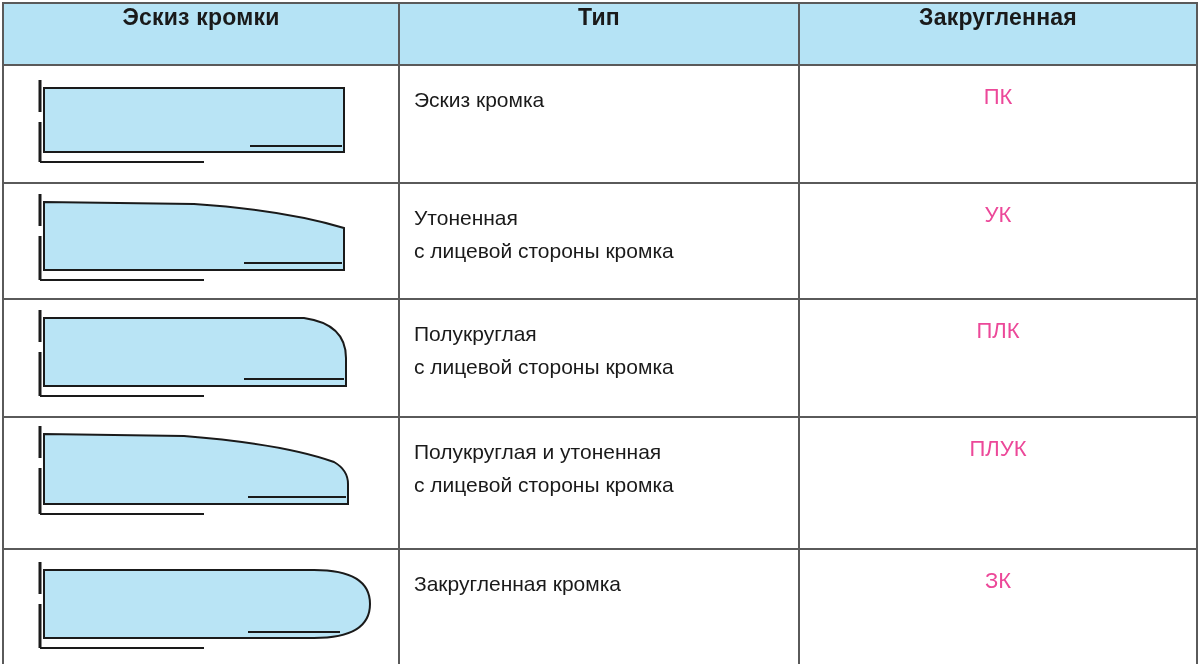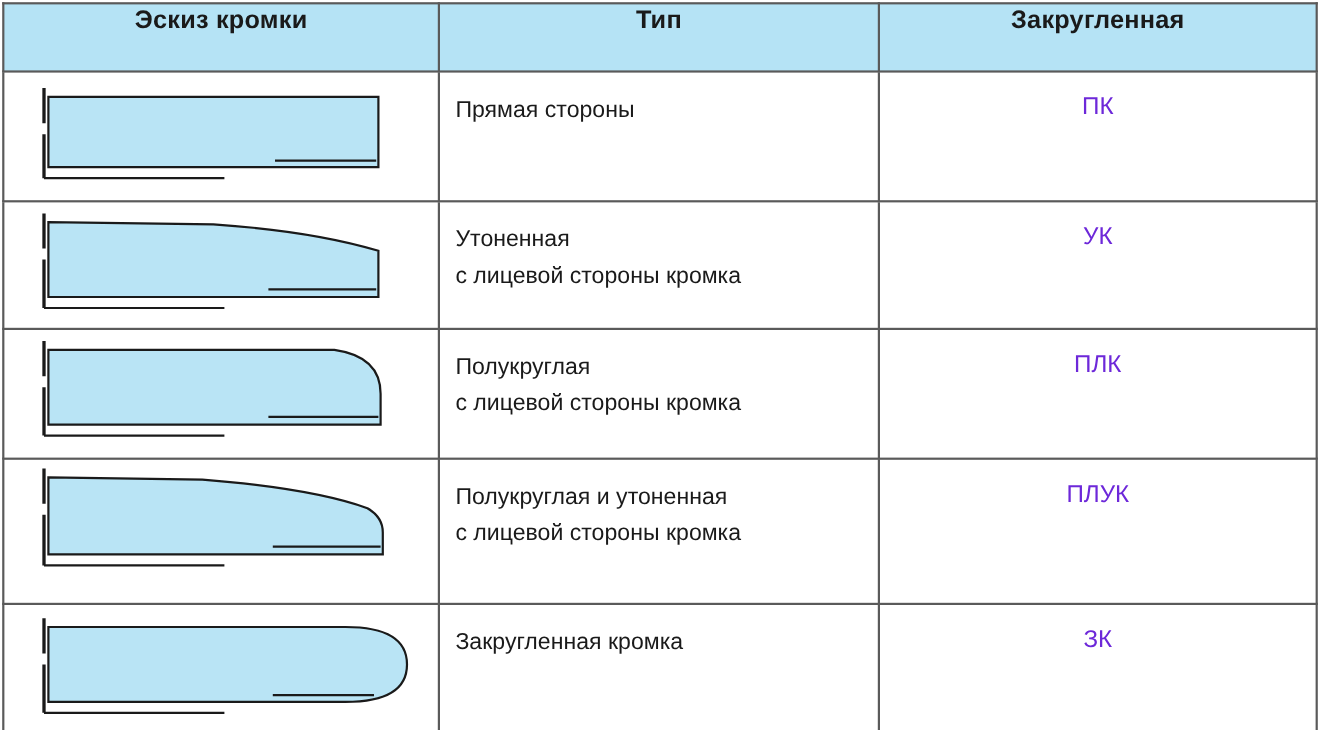--- a/index.html
+++ b/index.html
@@ -49,21 +49,21 @@
   }
   tbody td.type-cell {
     font-size: 21px;
     color: #1a1a1a;
     padding: 18px 0 0 14px;
     line-height: 1.55;
     text-align: left;
   }
   tbody td.desig-cell {
     font-size: 22px;
-    color: #6d28d9;
+    color: #ec4899;
     padding: 18px 0 0 0;
     text-align: center;
   }
   .type-line { display: block; white-space: nowrap; }
   .sketch-svg { display: block; }
   .row-h-1 { height: 118px; }
   .row-h-2 { height: 108px; }
   .row-h-3 { height: 118px; }
   .row-h-4 { height: 132px; }
   .row-h-5 { height: 142px; }
@@ -95,21 +95,21 @@
 
             <line x1="36" y1="14" x2="36" y2="46" stroke="#1a1a1a" stroke-width="3"></line>
             <line x1="36" y1="56" x2="36" y2="96" stroke="#1a1a1a" stroke-width="3"></line>
 
             <line x1="36" y1="96" x2="200" y2="96" stroke="#1a1a1a" stroke-width="2"></line>
 
             <line x1="246" y1="80" x2="338" y2="80" stroke="#1a1a1a" stroke-width="2"></line>
           </svg>
         </td>
         <td class="type-cell">
-          <span class="type-line">Прямая стороны</span>
+          <span class="type-line">Эскиз кромка</span>
         </td>
         <td class="desig-cell">ПК</td>
       </tr>
 
       <tr class="row-h-2">
         <td class="sketch-cell">
           <svg class="sketch-svg" width="392" height="114" viewBox="0 0 392 114" xmlns="http://www.w3.org/2000/svg">
             <path d="M 40 18 L 190 20 Q 280 26 340 44 L 340 86 L 40 86 Z" fill="#b9e4f5" stroke="#1a1a1a" stroke-width="2"></path>
             <line x1="36" y1="10" x2="36" y2="42" stroke="#1a1a1a" stroke-width="3"></line>
             <line x1="36" y1="52" x2="36" y2="96" stroke="#1a1a1a" stroke-width="3"></line>

